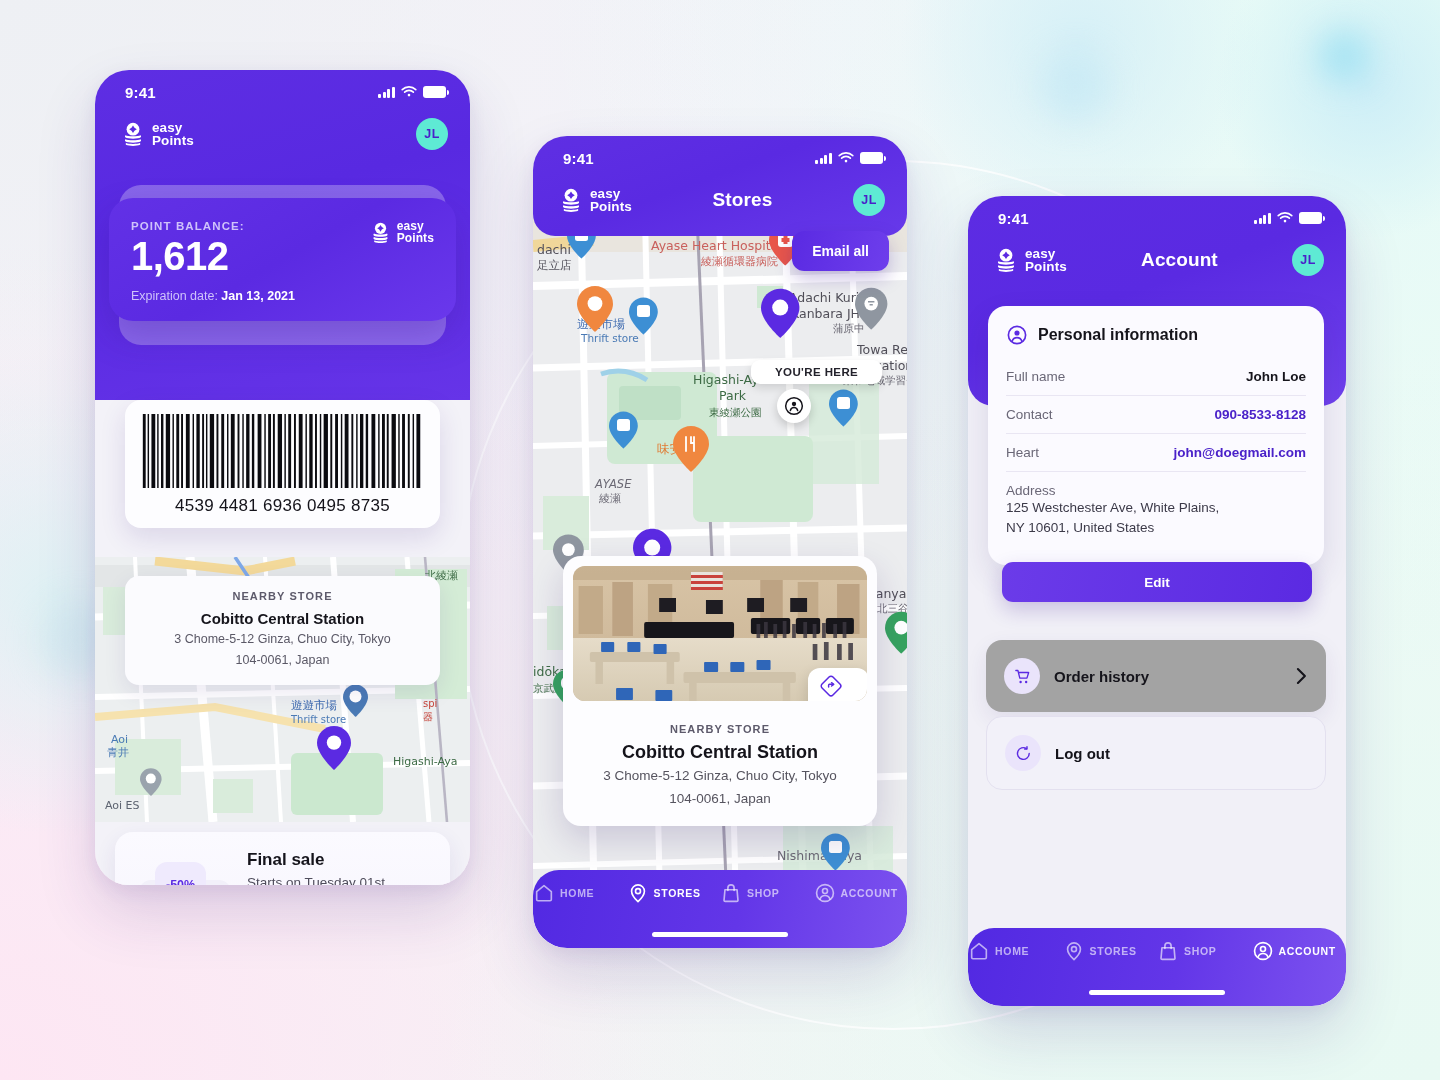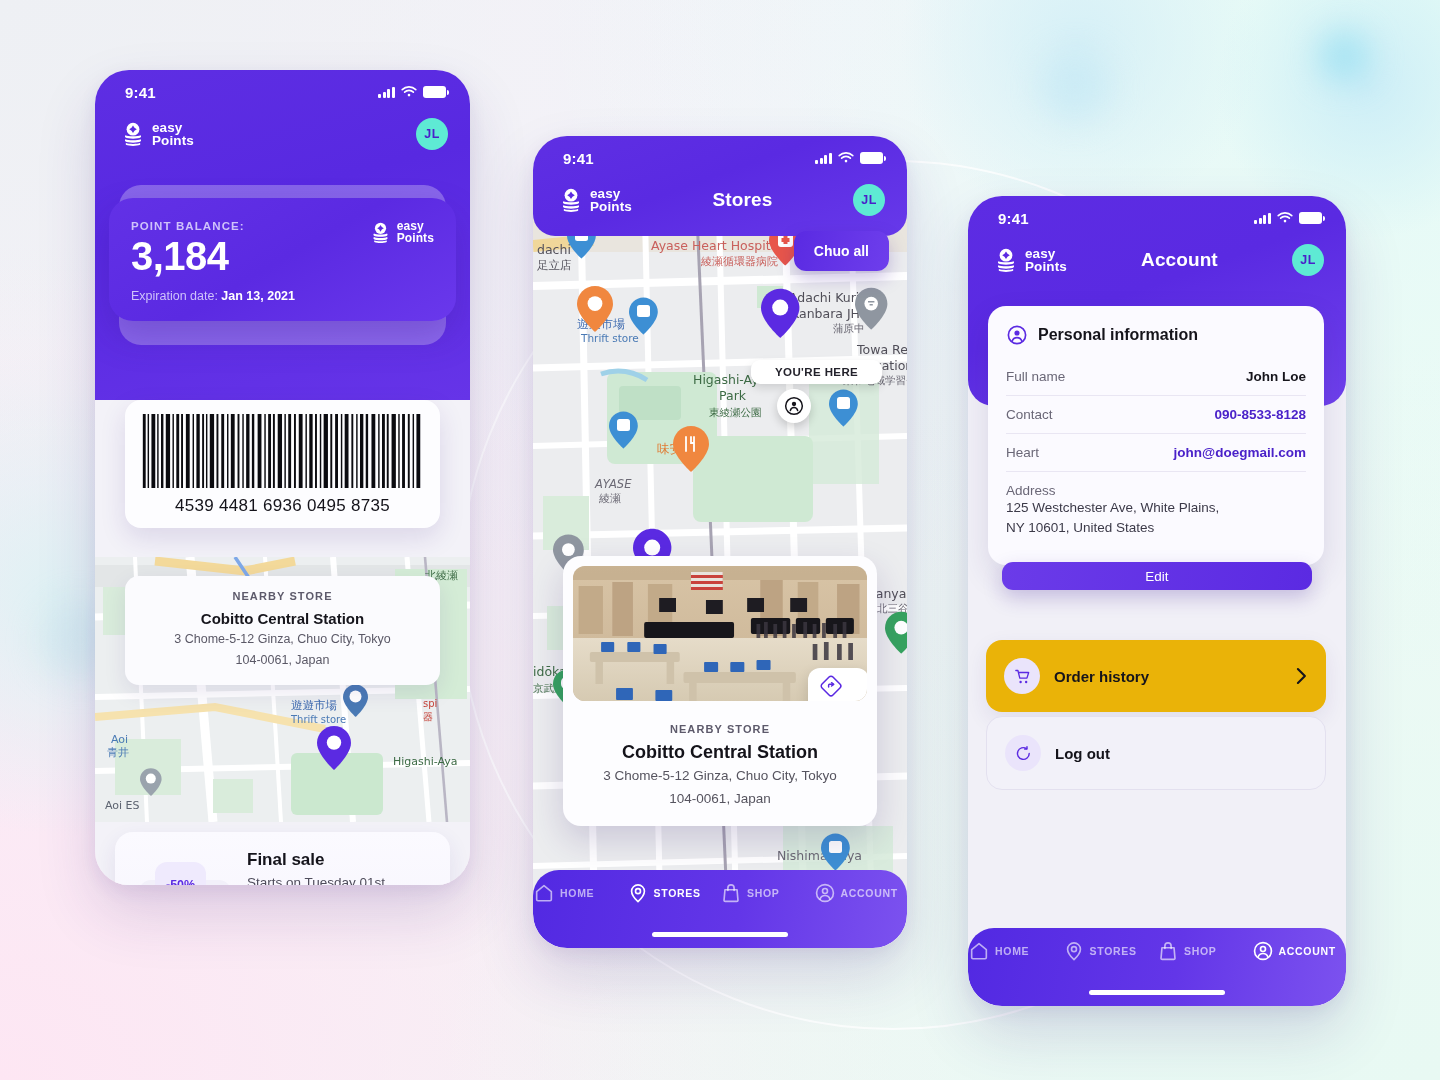--- a/index.html
+++ b/index.html
@@ -167,27 +167,27 @@
              color:#15141b; margin-bottom:12px; }
   .pi-row{ display:flex; justify-content:space-between; align-items:center;
            padding:11px 0; border-bottom:1px solid #e9e6f3; font-size:13.5px; }
   .pi-row:last-of-type{ border-bottom:0; }
   .pi-key{ color:#6a6777; }
   .pi-val{ color:#16151c; font-weight:600; }
   .pi-val.accent{ color:#4a21c9; font-weight:700; }
   .pi-block{ padding-top:11px; }
   .pi-block .pi-key{ font-size:13.5px; }
   .pi-addr{ font-size:13.5px; color:#3c3a49; line-height:1.5; margin-top:0; }
-  .editbtn{ position:absolute; left:34px; right:34px; top:366px; z-index:4; height:28px; border:0;
-            border-radius:11px; color:#fff; font-size:13.5px; font-weight:400; font-family:inherit;
+  .editbtn{ position:absolute; left:34px; right:34px; top:366px; z-index:4; height:40px; border:0;
+            border-radius:11px; color:#fff; font-size:13.5px; font-weight:700; font-family:inherit;
             background:linear-gradient(100deg,#6b3be9,#5b2ae2); cursor:pointer;
             box-shadow:0 8px 20px rgba(60,25,150,.22); }
   .rowcard{ position:absolute; left:18px; right:20px; border-radius:16px; padding:18px 18px;
             display:flex; align-items:center; gap:14px; cursor:pointer; }
-  .rowcard.a{ top:444px; background:#eab308; box-shadow:0 8px 22px rgba(50,30,110,.09); }
+  .rowcard.a{ top:444px; background:#a3a3a3; box-shadow:0 8px 22px rgba(50,30,110,.09); }
   .rowcard.b{ top:520px; background:#f2f1f9; border:1px solid #e3e0ef; }
   .rowicon{ width:36px; height:36px; border-radius:50%; background:#eae4fb;
             display:flex; align-items:center; justify-content:center; flex:0 0 36px; }
   .rowlabel{ flex:1; font-size:15px; font-weight:700; color:#15141b; }
 
   svg{ display:block; }
 </style>
 </head>
 <body>
 
@@ -234,21 +234,21 @@
       </div>
       <div class="avatar">JL</div>
     </div>
 
     <div class="card-ghost"></div>
 
     <div class="pointcard">
       <div class="pc-row">
         <div>
           <div class="pc-label">POINT BALANCE:</div>
-          <div class="pc-balance">3,184</div>
+          <div class="pc-balance">1,612</div>
         </div>
         <div class="logo" style="gap:6px;">
           <svg class="logo-mark" style="width:21px;height:21px;flex:0 0 21px" viewBox="0 0 24 24">
             <circle cx="12" cy="7.2" r="6.4" fill="#fff"></circle>
             <path d="M12 3.4l1.5 2.3L15.8 7.2 13.5 8.7 12 11 10.5 8.7 8.2 7.2l2.3-1.5z" fill="#5b2ae2"></path>
             <path d="M4.6 13.2c2 1.5 12.8 1.5 14.8 0 .9.6.9 1.8 0 2.4-2 1.5-12.8 1.5-14.8 0-.9-.6-.9-1.8 0-2.4z" fill="#fff"></path>
             <path d="M4.6 17.2c2 1.5 12.8 1.5 14.8 0 .9.6.9 1.8 0 2.4-2 1.5-12.8 1.5-14.8 0-.9-.6-.9-1.8 0-2.4z" fill="#fff"></path>
             <path d="M5.2 21.1c2.4 1.2 11.2 1.2 13.6 0 .8.5.7 1.6-.2 2-2.4 1.1-10.8 1.1-13.2 0-.9-.4-1-1.5-.2-2z" fill="#fff"></path>
           </svg>
           <span class="logo-txt" style="font-size:12px">
@@ -562,21 +562,21 @@
           <span class="logo-txt">
             <span class="l1">easy</span>
             <span class="l2">Points</span>
           </span>
         </div>
         <div class="apptitle">Stores</div>
         <div class="avatar">JL</div>
       </div>
     </div>
 
-    <button class="viewall">Chuo all</button>
+    <button class="viewall">Email all</button>
 
     <div class="youre-here">YOU'RE HERE</div>
     <div class="here-dot">
       <svg width="20" height="20" viewBox="0 0 24 24">
         <circle cx="12" cy="12" r="10" fill="none" stroke="#15141b" stroke-width="1.8"></circle>
         <circle cx="12" cy="9.6" r="2.6" fill="#15141b"></circle>
         <path d="M7.6 17.4c.6-2.4 2.4-3.6 4.4-3.6s3.8 1.2 4.4 3.6" fill="none" stroke="#15141b" stroke-width="1.8" stroke-linecap="round"></path>
       </svg>
     </div>
 

